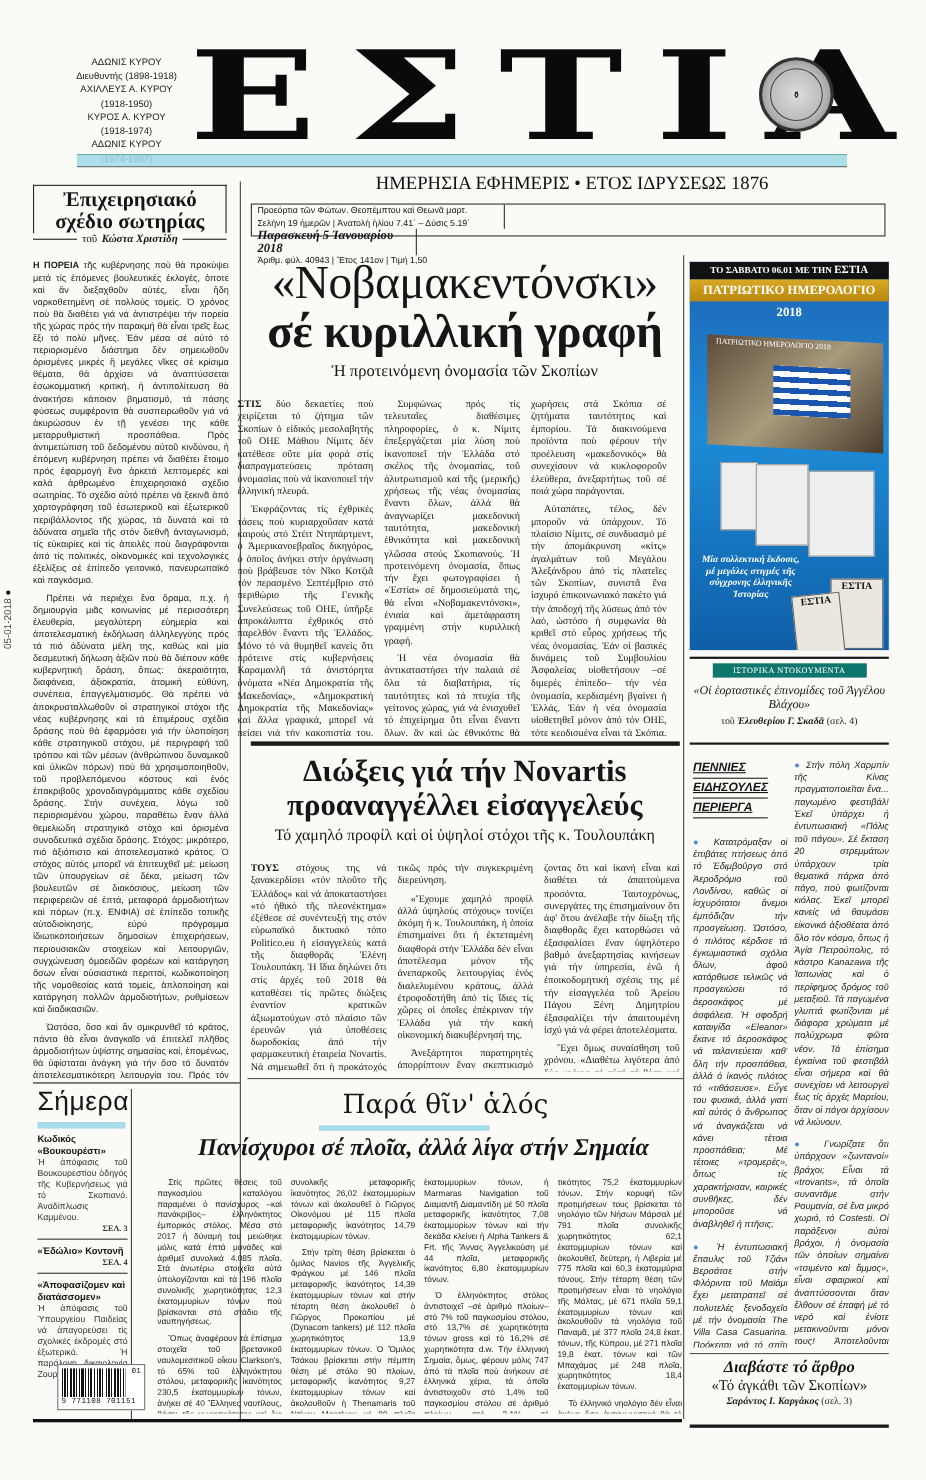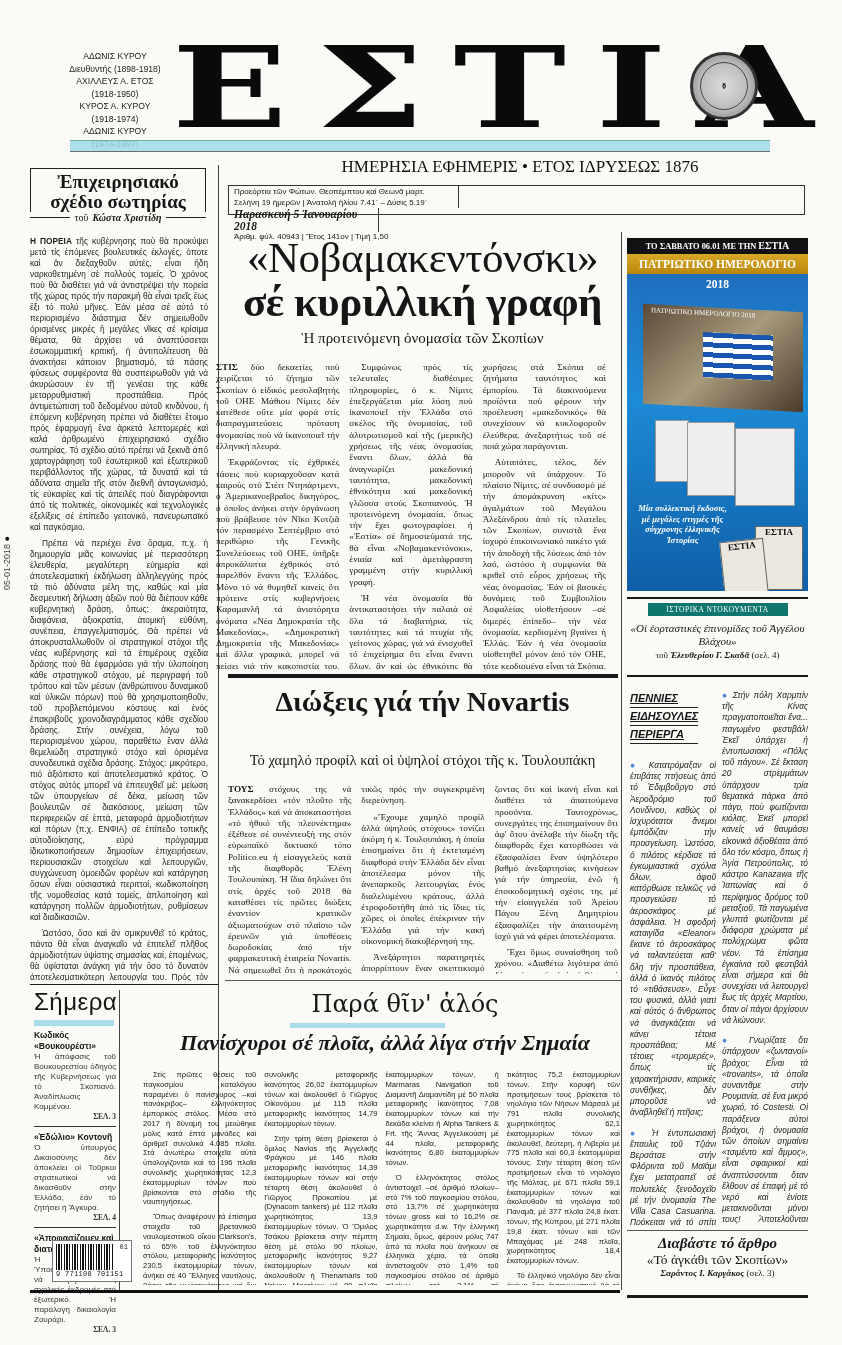--- a/index.html
+++ b/index.html
@@ -102,21 +102,21 @@
   .ship-cols p { text-indent: 10px; margin-bottom: 5px; }
 
   .bottom-rule { left: 30px; top: 1290px; width: 590px; height: 3px; background: #111; }
 </style>
 </head>
 <body>
 
 <div class="abs founders">
   <div>ΑΔΩΝΙΣ ΚΥΡΟΥ</div>
   <div>Διευθυντής (1898-1918)</div>
-  <div>ΑΧΙΛΛΕΥΣ Α. ΕΤΟΣ</div>
+  <div>ΑΧΙΛΛΕΥΣ Α. ΚΥΡΟΥ</div>
   <div>(1918-1950)</div>
   <div>ΚΥΡΟΣ Α. ΚΥΡΟΥ</div>
   <div>(1918-1974)</div>
   <div>ΑΔΩΝΙΣ ΚΥΡΟΥ</div>
   <div>(1974-1997)</div>
 </div>
 <div class="abs logo">ΕΣΤΙΑ</div>
 <div class="abs seal">
     <div class="seal-inner">⚱</div>
   </div>
@@ -174,20 +174,21 @@
   </div>
   <div class="col">
     <p class="first">χωρήσεις στά Σκόπια σέ ζητήματα ταυτότητος καὶ ἐμπορίου. Τά διακινούμενα προϊόντα ποὺ φέρουν τήν προέλευση «μακεδονικός» θὰ συνεχίσουν νά κυκλοφοροῦν ἐλεύθερα, ἀνεξαρτήτως τοῦ σέ ποιά χώρα παράγονται.</p>
     <p>Αὐταπάτες, τέλος, δέν μποροῦν νά ὑπάρχουν. Τό πλαίσιο Νίμιτς, σέ συνδυασμό μέ τήν ἀπομάκρυνση «κίτς» ἀγαλμάτων τοῦ Μεγάλου Ἀλεξάνδρου ἀπό τίς πλατεῖες τῶν Σκοπίων, συνιστᾶ ἕνα ἰσχυρό ἐπικοινωνιακό πακέτο γιά τήν ἀποδοχή τῆς λύσεως ἀπό τόν λαό, ὡστόσο ἡ συμφωνία θὰ κριθεῖ στό εὖρος χρήσεως τῆς νέας ὀνομασίας. Ἐάν οἱ βασικές δυνάμεις τοῦ Συμβουλίου Ἀσφαλείας υἱοθετήσουν –σέ διμερές ἐπίπεδο– τήν νέα ὀνομασία, κερδισμένη βγαίνει ἡ Ἑλλάς. Ἐάν ἡ νέα ὀνομασία υἱοθετηθεῖ μόνον ἀπό τόν ΟΗΕ, τότε κερδισμένα εἶναι τά Σκόπια, καθώς σέ διμερές ἐπίπεδο θὰ συνεχίσουν νά ἀναγνωρίζονται ὡς «Μακεδονία». Τυχόν λύσις διπλῆς ὀνομασίας θὰ εἶναι ὀλέθρια γιά τά ἐθνικά συμφέροντα!</p>
   </div>
 </div>
 <div class="abs hrule" style="left:228px; top:674px; width:390px; height:4px;"></div>
 
 <div class="abs headline2">
   <div>Διώξεις γιά τήν Novartis</div>
+  <div>προαναγγέλλει εἰσαγγελεύς</div>
 </div>
 <div class="abs sub2">Τό χαμηλό προφίλ καὶ οἱ ὑψηλοί στόχοι τῆς κ. Τουλουπάκη</div>
 <div class="abs news-cols" style="left:228px; top:784px; width:390px; height:190px; overflow:hidden;">
   <div class="col">
     <p class="first"><b>ΤΟΥΣ</b><span> στόχους της νά ξανακερδίσει «τόν πλοῦτο τῆς Ἑλλάδος» καὶ νά ἀποκαταστήσει «τό ἠθικό τῆς πλεονέκτημα» ἐξέθεσε σέ συνέντευξή της στόν εὐρωπαϊκό δικτυακό τόπο Politico.eu ἡ εἰσαγγελεύς κατά τῆς διαφθορᾶς Ἑλένη Τουλουπάκη. Ἡ ἴδια δηλώνει ὅτι στίς ἀρχές τοῦ 2018 θὰ καταθέσει τίς πρῶτες διώξεις ἐναντίον κρατικῶν ἀξιωματούχων στό πλαίσιο τῶν ἐρευνῶν γιά ὑποθέσεις δωροδοκίας ἀπό τήν φαρμακευτική ἑταιρεία Novartis. Νά σημειωθεῖ ὅτι ἡ προκάτοχός της Ἑλένη Ράικου εἶχε παραιτηθεῖ ἀπό τήν θέση της καταγγέλλοντας ὅτι «ἔχει στοχοποιηθεῖ» ἀπό «ἐξωθεσμικά κέντρα» σχε-</span></p>
   </div>
   <div class="col">
     <p class="first">τικῶς πρός τήν συγκεκριμένη διερεύνηση.</p>
     <p>«Ἔχουμε χαμηλό προφίλ ἀλλά ὑψηλούς στόχους» τονίζει ἀκόμη ἡ κ. Τουλουπάκη, ἡ ὁποία ἐπισημαίνει ὅτι ἡ ἐκτεταμένη διαφθορά στήν Ἑλλάδα δέν εἶναι ἀποτέλεσμα μόνον τῆς ἀνεπαρκοῦς λειτουργίας ἑνός διαλελυμένου κράτους, ἀλλά ἐτροφοδοτήθη ἀπό τίς ἴδιες τίς χῶρες οἱ ὁποῖες ἐπέκριναν τήν Ἑλλάδα γιά τήν κακή οἰκονομική διακυβέρνησή της.</p>
     <p>Ἀνεξάρτητοι παρατηρητές ἀπορρίπτουν ἕναν σκεπτικισμό ποὺ εἶχε διατυπωθεῖ ὡς πρός τήν ἱκανότητα τῆς εἰσαγγελέως, τονί-</p>
@@ -246,21 +247,21 @@
 
 <div class="abs simera">Σήμερα</div>
 <div class="abs simera-band"></div>
 <div class="abs today">
   <div class="today-item">
     <h4>Κωδικός «Βουκουρέστι»</h4>
     <p><span>Ἡ ἀπόφασις τοῦ Βουκουρεστίου ὁδηγός τῆς Κυβερνήσεως γιά τό Σκοπιανό. Ἀναδίπλωσις Καμμένου.</span><span class="pg">ΣΕΛ. 3</span></p>
   </div>
   <div class="today-item">
     <h4>«Ἑδώλιο» Κοντονῆ</h4>
-    <p><span>Ὁ ὑπουργός Δικαιοσύνης δέν ἀποκλείει οἱ Τοῦρκοι στρατιωτικοί νά δικασθοῦν στήν Ἑλλάδα, ἐάν τό ζητήσει ἡ Ἄγκυρα.</span><span class="pg">ΣΕΛ. 4</span></p>
+    <p><span class="pg">ΣΕΛ. 4</span></p>
   </div>
   <div class="today-item" style="border-bottom:0;">
     <h4>«Ἀποφασίζομεν καὶ διατάσσομεν»</h4>
     <p><span>Ἡ ἀπόφασις τοῦ Ὑπουργείου Παιδείας νά ἀπαγορεύσει τίς σχολικές ἐκδρομές στό ἐξωτερικό. Ἡ παράλογη δικαιολογία Ζουράρι.</span><span class="pg">ΣΕΛ. 3</span></p>
   </div>
 </div>
 <div class="abs barcode">
   <div class="bars" style="width:58px;"></div>
   <div class="bar-ed">01</div>
   <div class="bar-num">9 771108 701151</div>

